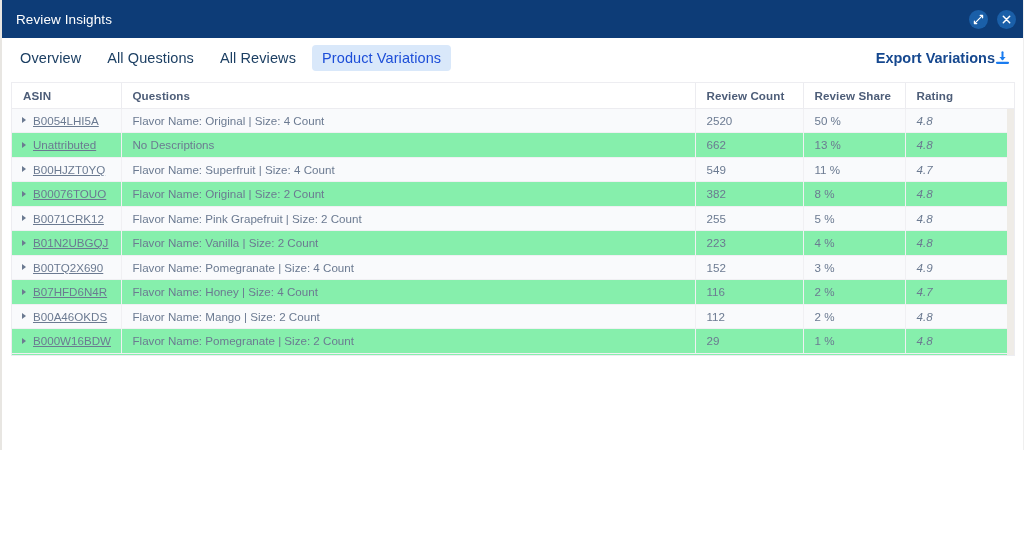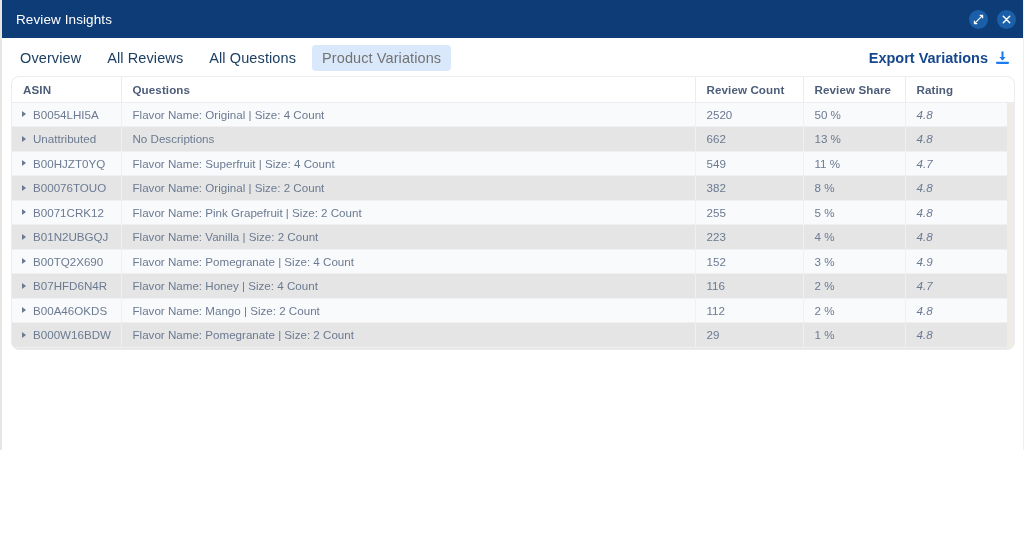--- a/index.html
+++ b/index.html
@@ -75,46 +75,45 @@
     padding: 5px 10px;
     margin-right: 6px;
     border-radius: 4px;
     cursor: pointer;
     white-space: nowrap;
     letter-spacing: 0.1px;
     text-align: right;
   }
   .tab.active {
     background: #d9e8fa;
-    color: #737373;
+    color: #1d4ed8;
   }
   #tabbar .spacer { flex: 1; }
   #export-btn {
     display: flex;
     align-items: center;
-    gap: 7px;
     color: #16488f;
     font-size: 14.5px;
     font-weight: 700;
     cursor: pointer;
     white-space: nowrap;
     padding-right: 2px;
   }
   #export-btn svg { display: block; }
 
   
   #table-wrap {
     position: absolute;
     left: 9px;
-    top: 76px;
+    top: 82px;
     width: 1004px;
     height: 274px;
-    background: #e5e5e5;
+    background: #86efac;
     border: 1px solid #ededf1;
-    border-radius: 8px;
+    border-radius: 0;
     box-sizing: border-box;
     overflow: hidden;
   }
   table {
     border-collapse: collapse;
     width: 100%;
     table-layout: fixed;
   }
   thead th {
     height: 25px;
@@ -139,20 +138,21 @@
     border-right: 1px solid #f0f0f3;
     white-space: nowrap;
     overflow: hidden;
     text-overflow: ellipsis;
     box-sizing: border-box;
   }
   tbody td:last-child { border-right: none; font-style: italic; }
   tbody tr.alt td { background: #f9fafc; }
   tbody tr td.asin-cell {
     padding-left: 10px;
+    text-decoration: underline;
   }
   .asin-inner {
     display: flex;
     align-items: center;
     gap: 7px;
   }
   .caret {
     width: 0; height: 0;
     border-left: 4.5px solid #6b7a91;
     border-top: 3.5px solid transparent;
@@ -245,22 +245,22 @@
     </div>
     <div class="tb-btn">
       <svg width="11" height="11" viewBox="0 0 11 11">
         <path d="M2.3 2.3 L8.7 8.7 M8.7 2.3 L2.3 8.7" fill="none" stroke="#ffffff" stroke-width="1.5" stroke-linecap="round"></path>
       </svg>
     </div>
   </div>
 
   <div id="tabbar">
     <div class="tab">Overview</div>
+    <div class="tab">All Questions</div>
     <div class="tab">All Reviews</div>
-    <div class="tab">All Questions</div>
     <div class="tab active">Product Variations</div>
     <div class="spacer"></div>
     <div id="export-btn">
       <span>Export Variations</span>
       <span>
         <svg width="15" height="15" viewBox="0 0 15 15">
           <path d="M7.5 1.3 L7.5 8.2" fill="none" stroke="#1a7cf0" stroke-width="2" stroke-linecap="round"></path>
           <path d="M4.3 6.0 L7.5 9.2 L10.7 6.0 Z" fill="#1a7cf0"></path>
           <path d="M2.0 11.8 L13.0 11.8" fill="none" stroke="#1a7cf0" stroke-width="2.2" stroke-linecap="round"></path>
         </svg>

